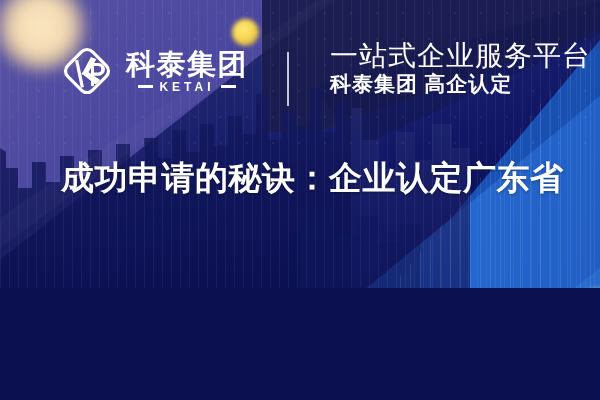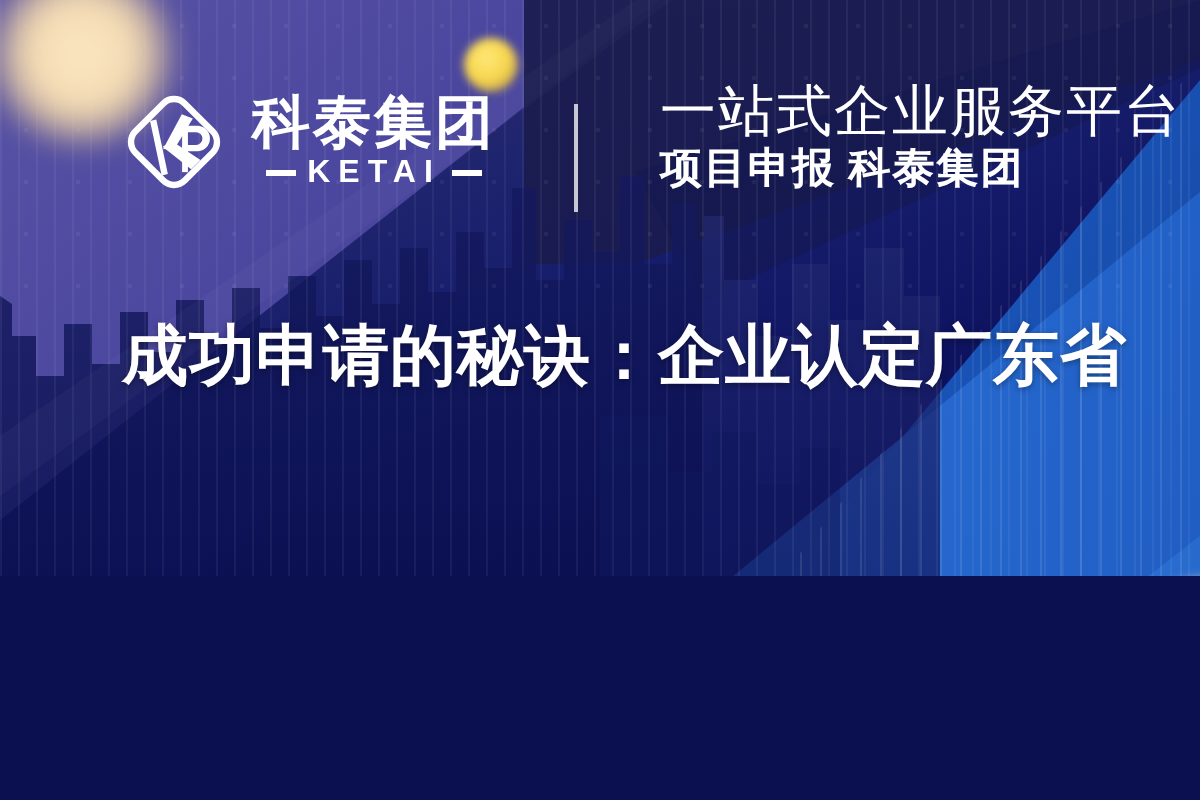--- a/index.html
+++ b/index.html
@@ -152,21 +152,21 @@
     gap: 6px;
     justify-content: center;
   }
   .logo-dash {
     width: 15px;
     height: 3px;
     background: #ffffff;
     flex: 0 0 auto;
   }
   .logo-en {
-    font-size: 16px;
+    font-size: 12px;
     font-weight: bold;
     color: #ffffff;
     letter-spacing: 4px;
     line-height: 1;
     white-space: nowrap;
   }
 
   
   .divider {
     position: absolute;
@@ -291,20 +291,20 @@
         <span class="logo-en">KETAI</span>
         <span class="logo-dash"></span>
       </div>
     </div>
   </div>
 
   <div class="divider"></div>
 
   <div class="tagline">
     <div class="tagline-main">一站式企业服务平台</div>
-    <div class="tagline-sub">项目申报 科泰集团</div>
+    <div class="tagline-sub">科泰集团 高企认定</div>
   </div>
 
   <div class="headline">
     <div class="headline-line">成功申请的秘诀：企业认定广东省</div>
   </div>
 
 </div>
 
 </body></html>

